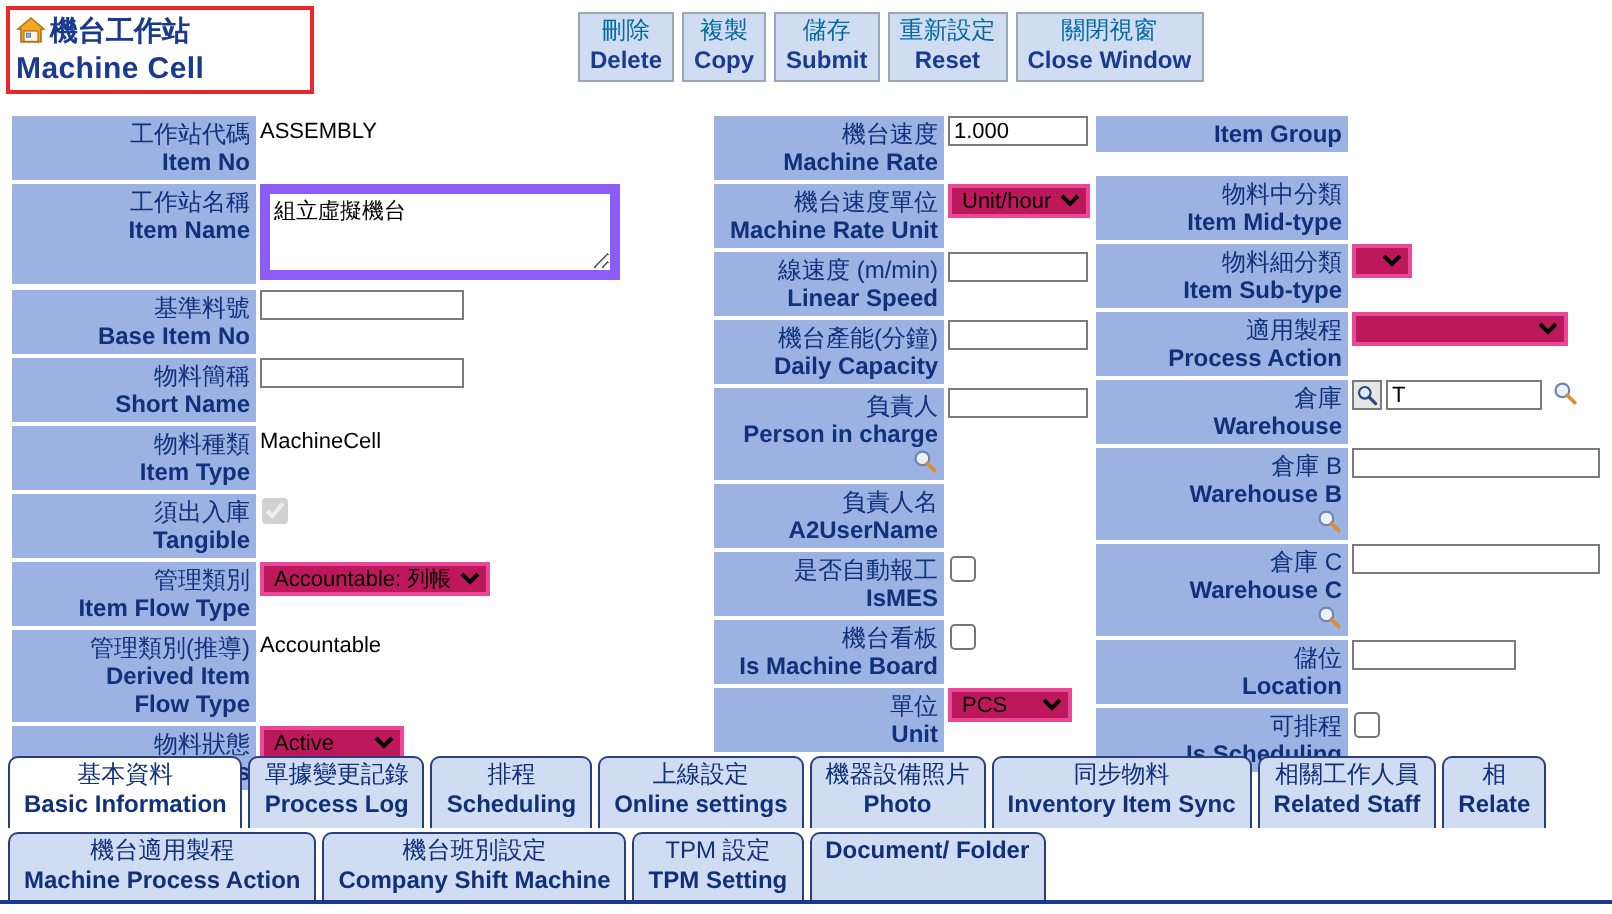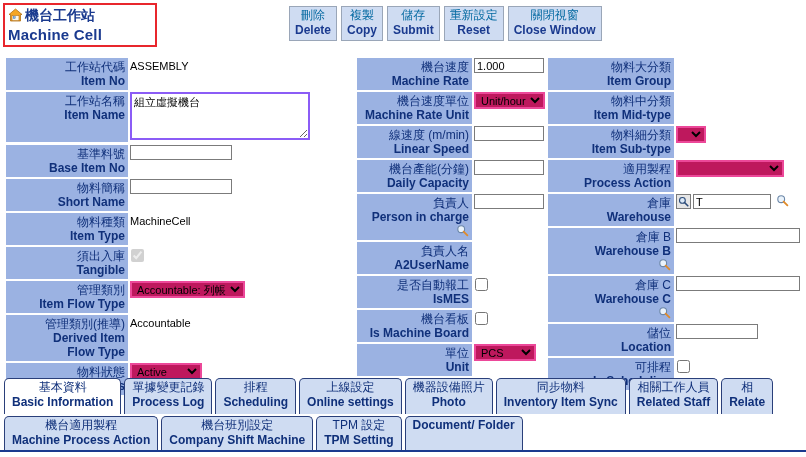--- a/index.html
+++ b/index.html
@@ -56,21 +56,21 @@
   .val{flex:1 1 auto;padding-left:2px;min-height:28px;box-sizing:border-box;}
   .valtext{font-size:11px;line-height:14px;padding-top:1px;color:#000;}
 
   input[type=text]{
     font-family:"Liberation Sans",sans-serif;font-size:11px;
     border:1px solid #7b7b7b;background:#fff;color:#000;
     height:15px;padding:0 2px;box-sizing:border-box;vertical-align:top;
   }
   textarea{
     font-family:Liberation Sans, sans-serif;font-size:11px;
-    border:2px solid #8b5cf6;background:#fff;color:#000;
+    border:5px solid #8b5cf6;background:#fff;color:#000;
     box-sizing:border-box;padding:1px 2px;resize:both;overflow:auto;
   }
   select{
     font-family:"Liberation Sans",sans-serif;font-size:11px;
     border:2px solid #ec4899;background:#be185d;color:#000;
     height:17px;box-sizing:border-box;padding:0 1px;
   }
   input[type=checkbox]{margin:2px 0 0 1px;vertical-align:top;}
 
   .mag{display:inline-block;width:13px;height:13px;vertical-align:-2px;}
@@ -336,21 +336,20 @@
             <option>PCS</option>
           </select>
         </div>
       </div>
     </div>
 
     <div class="col col-c">
 
       <div class="row">
         <div class="lab">
-          <span class="cn">物料大分類</span>
           <span class="en">Item Group</span>
         </div>
         <div class="val"></div>
       </div>
 
       <div class="row">
         <div class="lab">
           <span class="cn">物料中分類</span>
           <span class="en">Item Mid-type</span>
         </div>

